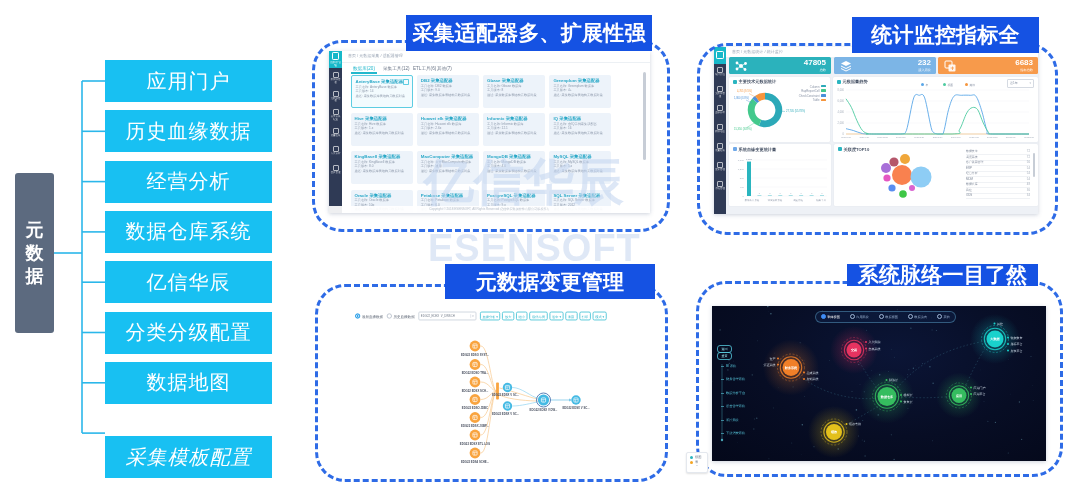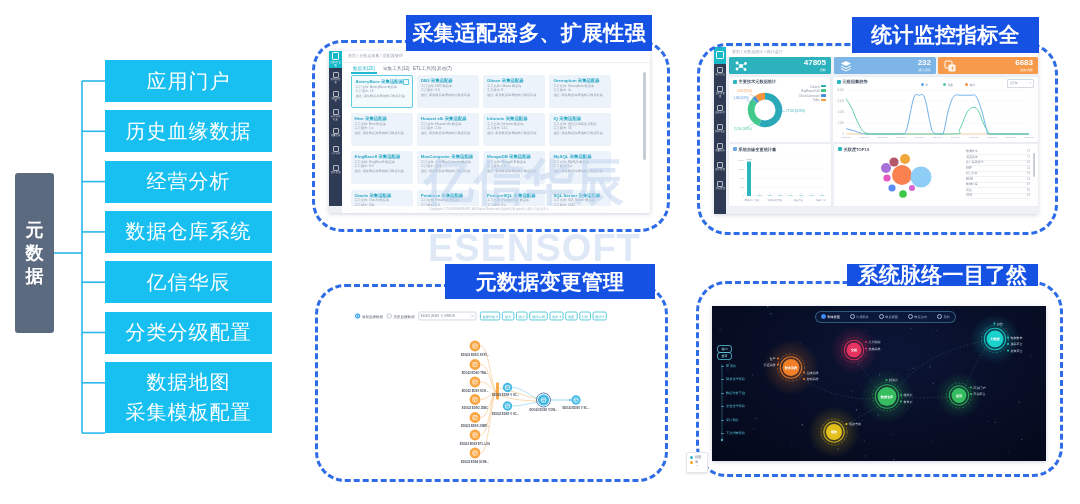--- a/index.html
+++ b/index.html
@@ -109,21 +109,21 @@
     <span>据</span>
   </div>
 <div id="tree-buttons">
     <div class="abs tree-btn" style="top: 60px;">应用门户</div>
     <div class="abs tree-btn" style="top: 110.3px;">历史血缘数据</div>
     <div class="abs tree-btn" style="top: 160.6px;">经营分析</div>
     <div class="abs tree-btn" style="top: 210.9px;">数据仓库系统</div>
     <div class="abs tree-btn" style="top: 261.2px;">亿信华辰</div>
     <div class="abs tree-btn" style="top: 311.5px;">分类分级配置</div>
     <div class="abs tree-btn" style="top: 361.8px;">数据地图</div>
-    <div class="abs tree-btn" style="top: 391px;">采集模板配置</div>
+    <div class="abs tree-btn" style="top: 436px; font-style: italic;">采集模板配置</div>
   </div>
 
 <div id="wm-zh" class="abs wm">亿信华辰</div>
 <div id="wm-en" class="abs wm">ESENSOFT</div>
 
 <div class="abs panel-box" style="left:312px;top:40px;width:352px;height:186px;"></div>
 <div class="abs panel-box" style="left:697px;top:43px;width:355px;height:186px;"></div>
 <div class="abs panel-box" style="left:315px;top:284px;width:347px;height:192px;"></div>
 <div class="abs panel-box" style="left:696px;top:281px;width:361px;height:190px;"></div>
 

